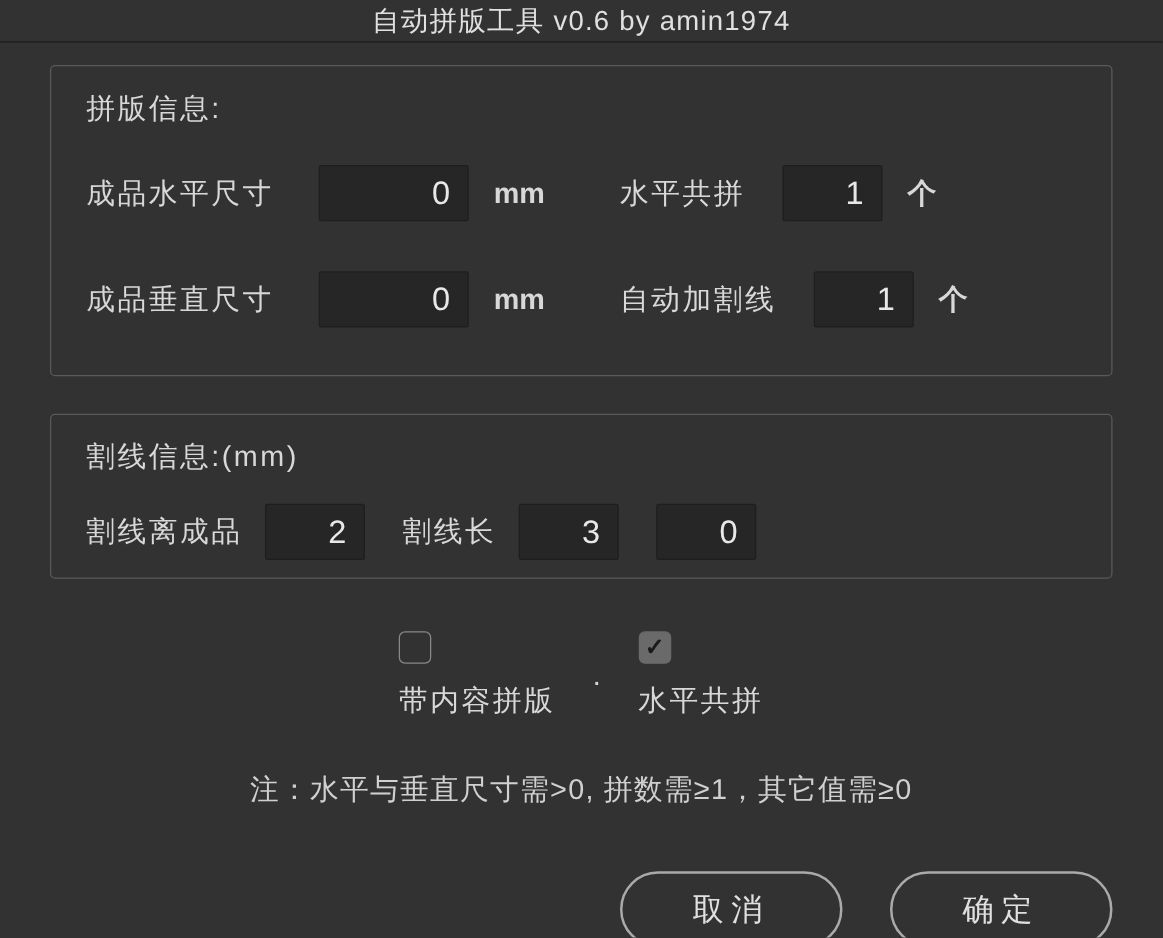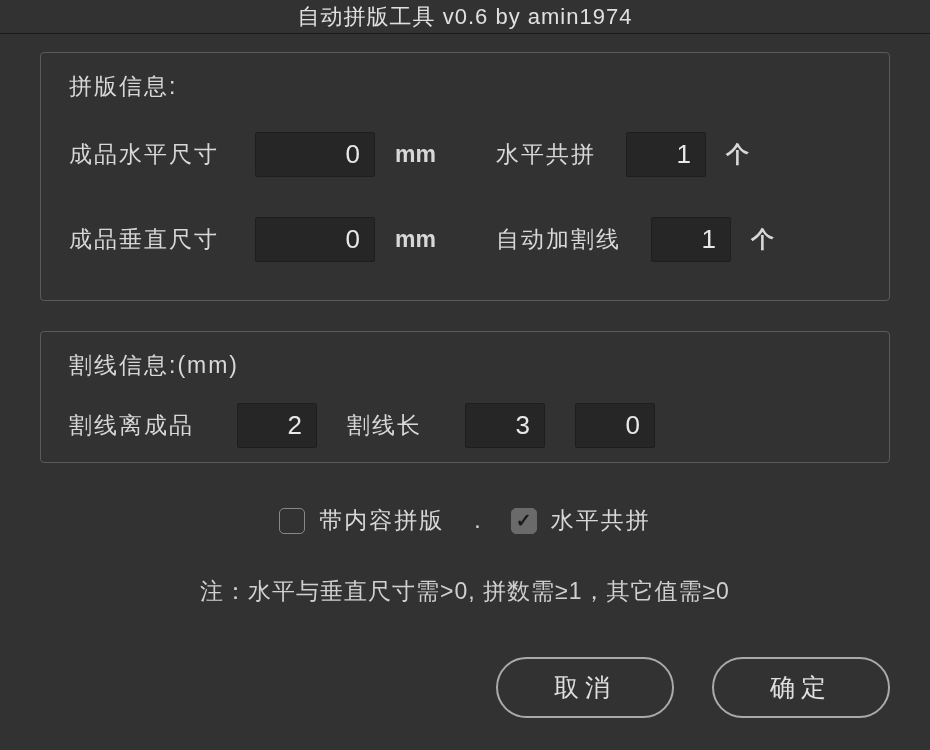--- a/index.html
+++ b/index.html
@@ -88,36 +88,35 @@
       align-items: center;
       gap: 0;
     }
     .cutline-row .label {
       margin-right: 18px;
     }
     .cutline-row .seg {
       display: flex;
       align-items: center;
       margin-right: 30px;
-      gap: 25px;
     }
     
     .checkbox-row {
       display: flex;
       align-items: center;
       justify-content: center;
       gap: 30px;
       margin-top: 42px;
       margin-bottom: 40px;
     }
     .checkbox-item {
       display: flex;
-      align-items: center;
       gap: 14px;
       cursor: pointer;
+      flex-direction: column;
     }
     .checkbox {
       width: 26px;
       height: 26px;
       border: 1.5px solid #888;
       border-radius: 5px;
       background: transparent;
       display: flex;
       align-items: center;
       justify-content: center;

